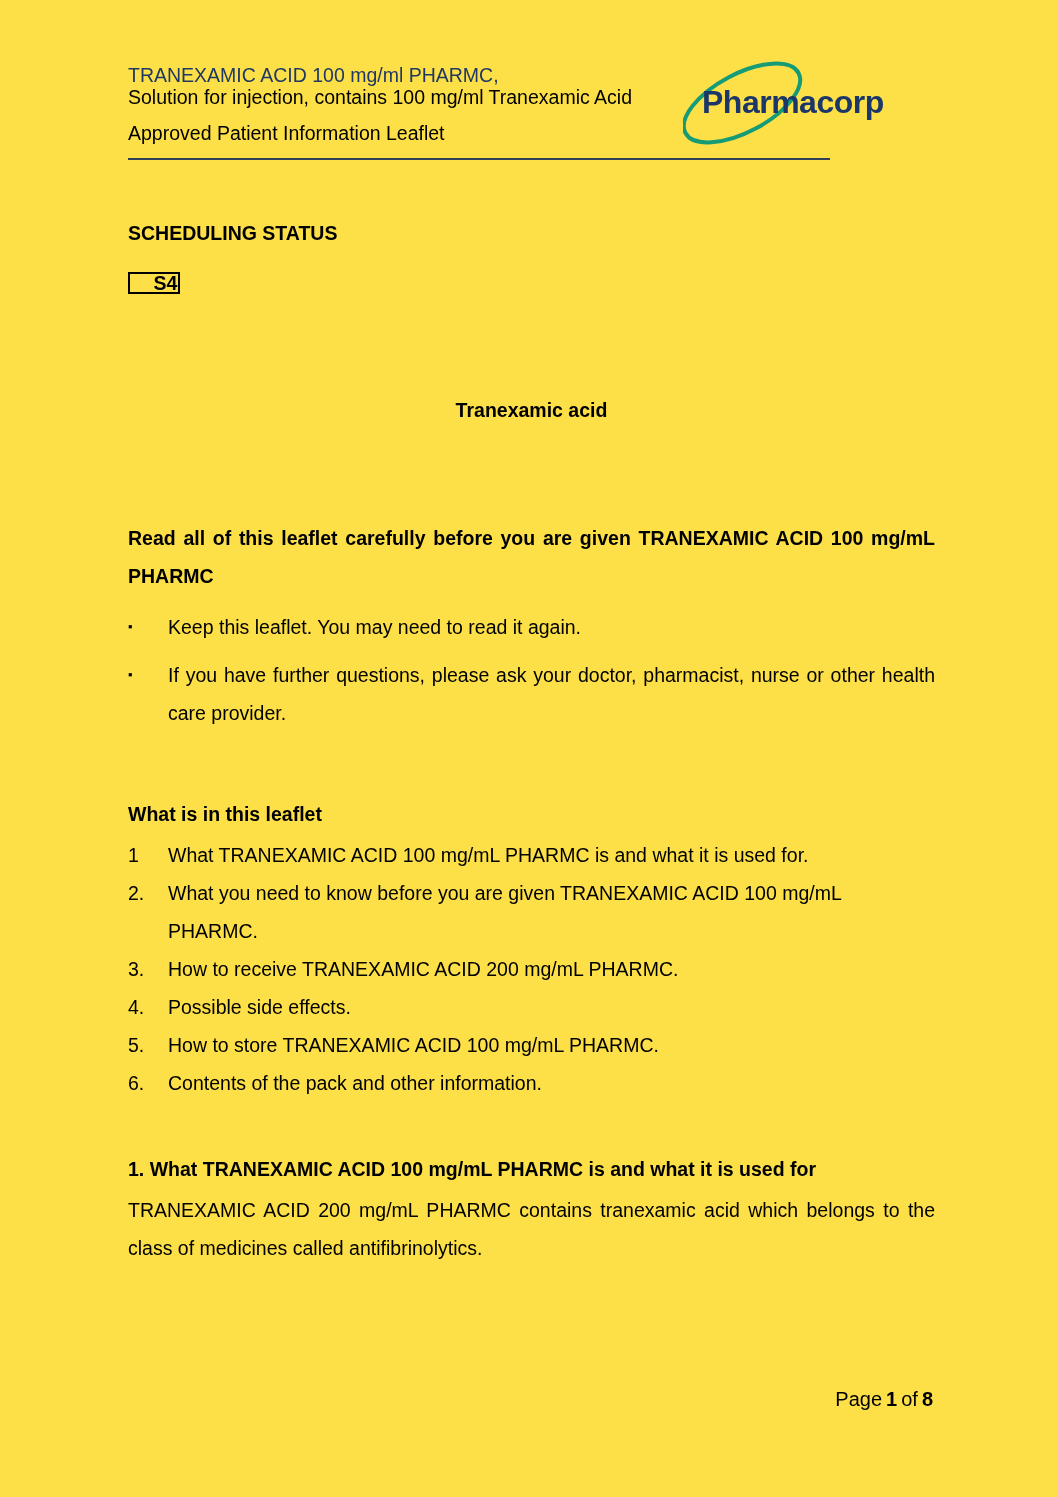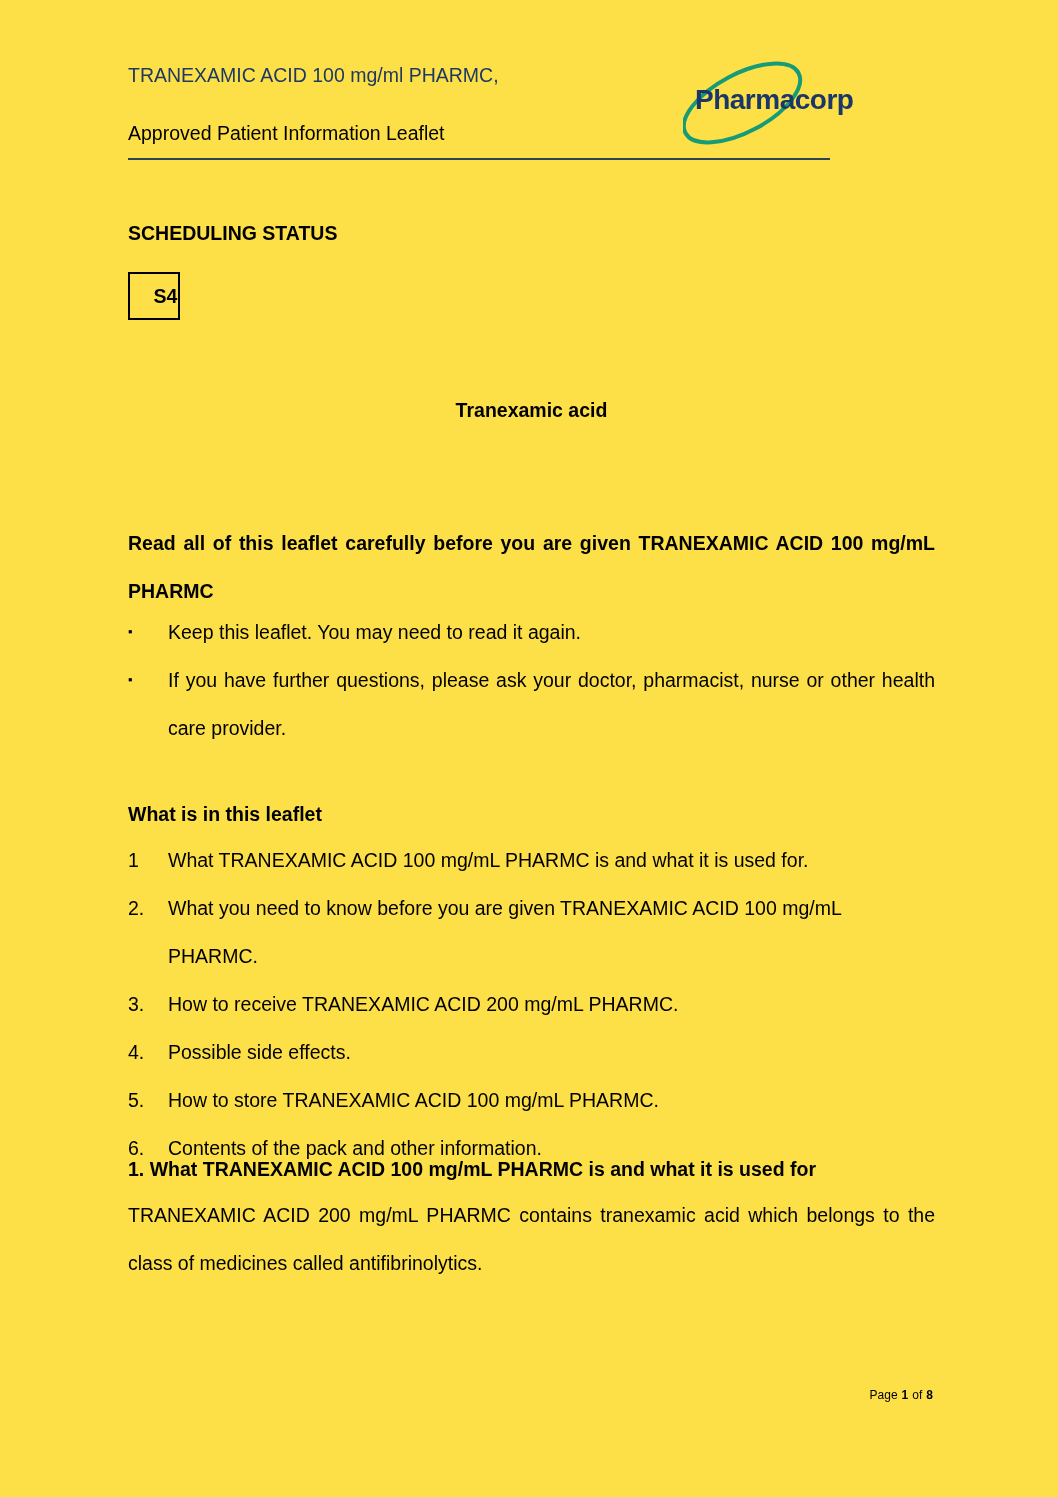--- a/index.html
+++ b/index.html
@@ -15,49 +15,50 @@
   .abs{position:absolute;}
   .content{left:128px;width:807px;}
   .hdr-title{color:var(--header_title,#1F3864);}
   .hdr-rule{
     left:128px;width:702px;height:0;
     border-top:2px solid var(--rule,#2F4157);
   }
   .logo{left:683px;top:54px;width:230px;height:96px;}
   .logo svg{position:absolute;left:0;top:0;}
   .logo-text{
-    position:absolute;left:12px;top:30px;
-    font-weight:bold;font-size:28px;letter-spacing:-0.5px;
+    position:absolute;left:19px;top:30px;
+    font-weight:bold;font-size:32px;letter-spacing:-0.5px;
     color:var(--logo_text,#1B3668);
   }
   .bold{font-weight:bold;}
   .center{text-align:center;}
   .justify{text-align:justify;}
-  .lh48{line-height:48px;}
+  .lh48{line-height:38px;}
   .sched-box{
-    left:128px;top:272px;width:52px;height:48px;
+    left:128px;top:272px;width:52px;height:22px;
     border:2.5px solid #000;box-sizing:border-box;
     display:flex;align-items:center;justify-content:center;
     font-weight:bold;
     padding-left:23px;
   }
   .row{display:flex;}
   .marker-col{width:40px;flex:0 0 40px;}
   .num-col{width:40px;flex:0 0 40px;}
   .row-text{flex:1;}
   .sq-glyph{font-size:13px;}
-  .footer{top:1388px;right:123px;font-size:12px;}
+  .footer{top:1388px;right:123px;font-size:20px;}
   .footer span{margin:0 2px;}
 </style>
 </head>
 <body>
 
 <div class="page">
 
   <div class="abs content hdr-title" style="top:64px;">TRANEXAMIC ACID 100 mg/ml PHARMC,</div>
+  <div class="abs content" style="top:86px;">Solution for injection, contains 100 mg/ml Tranexamic Acid</div>
   <div class="abs content" style="top:122px;">Approved Patient Information Leaflet</div>
 
   <div class="abs logo">
     <svg width="230" height="96" viewBox="0 0 230 96">
       <ellipse cx="59" cy="49" rx="64" ry="29" fill="none" stroke="#169B77" stroke-width="4" transform="rotate(-28 59 49)"></ellipse>
     </svg>
     <div class="logo-text">Pharmacorp</div>
   </div>
 
   <div class="abs hdr-rule" style="top:158px;"></div>

